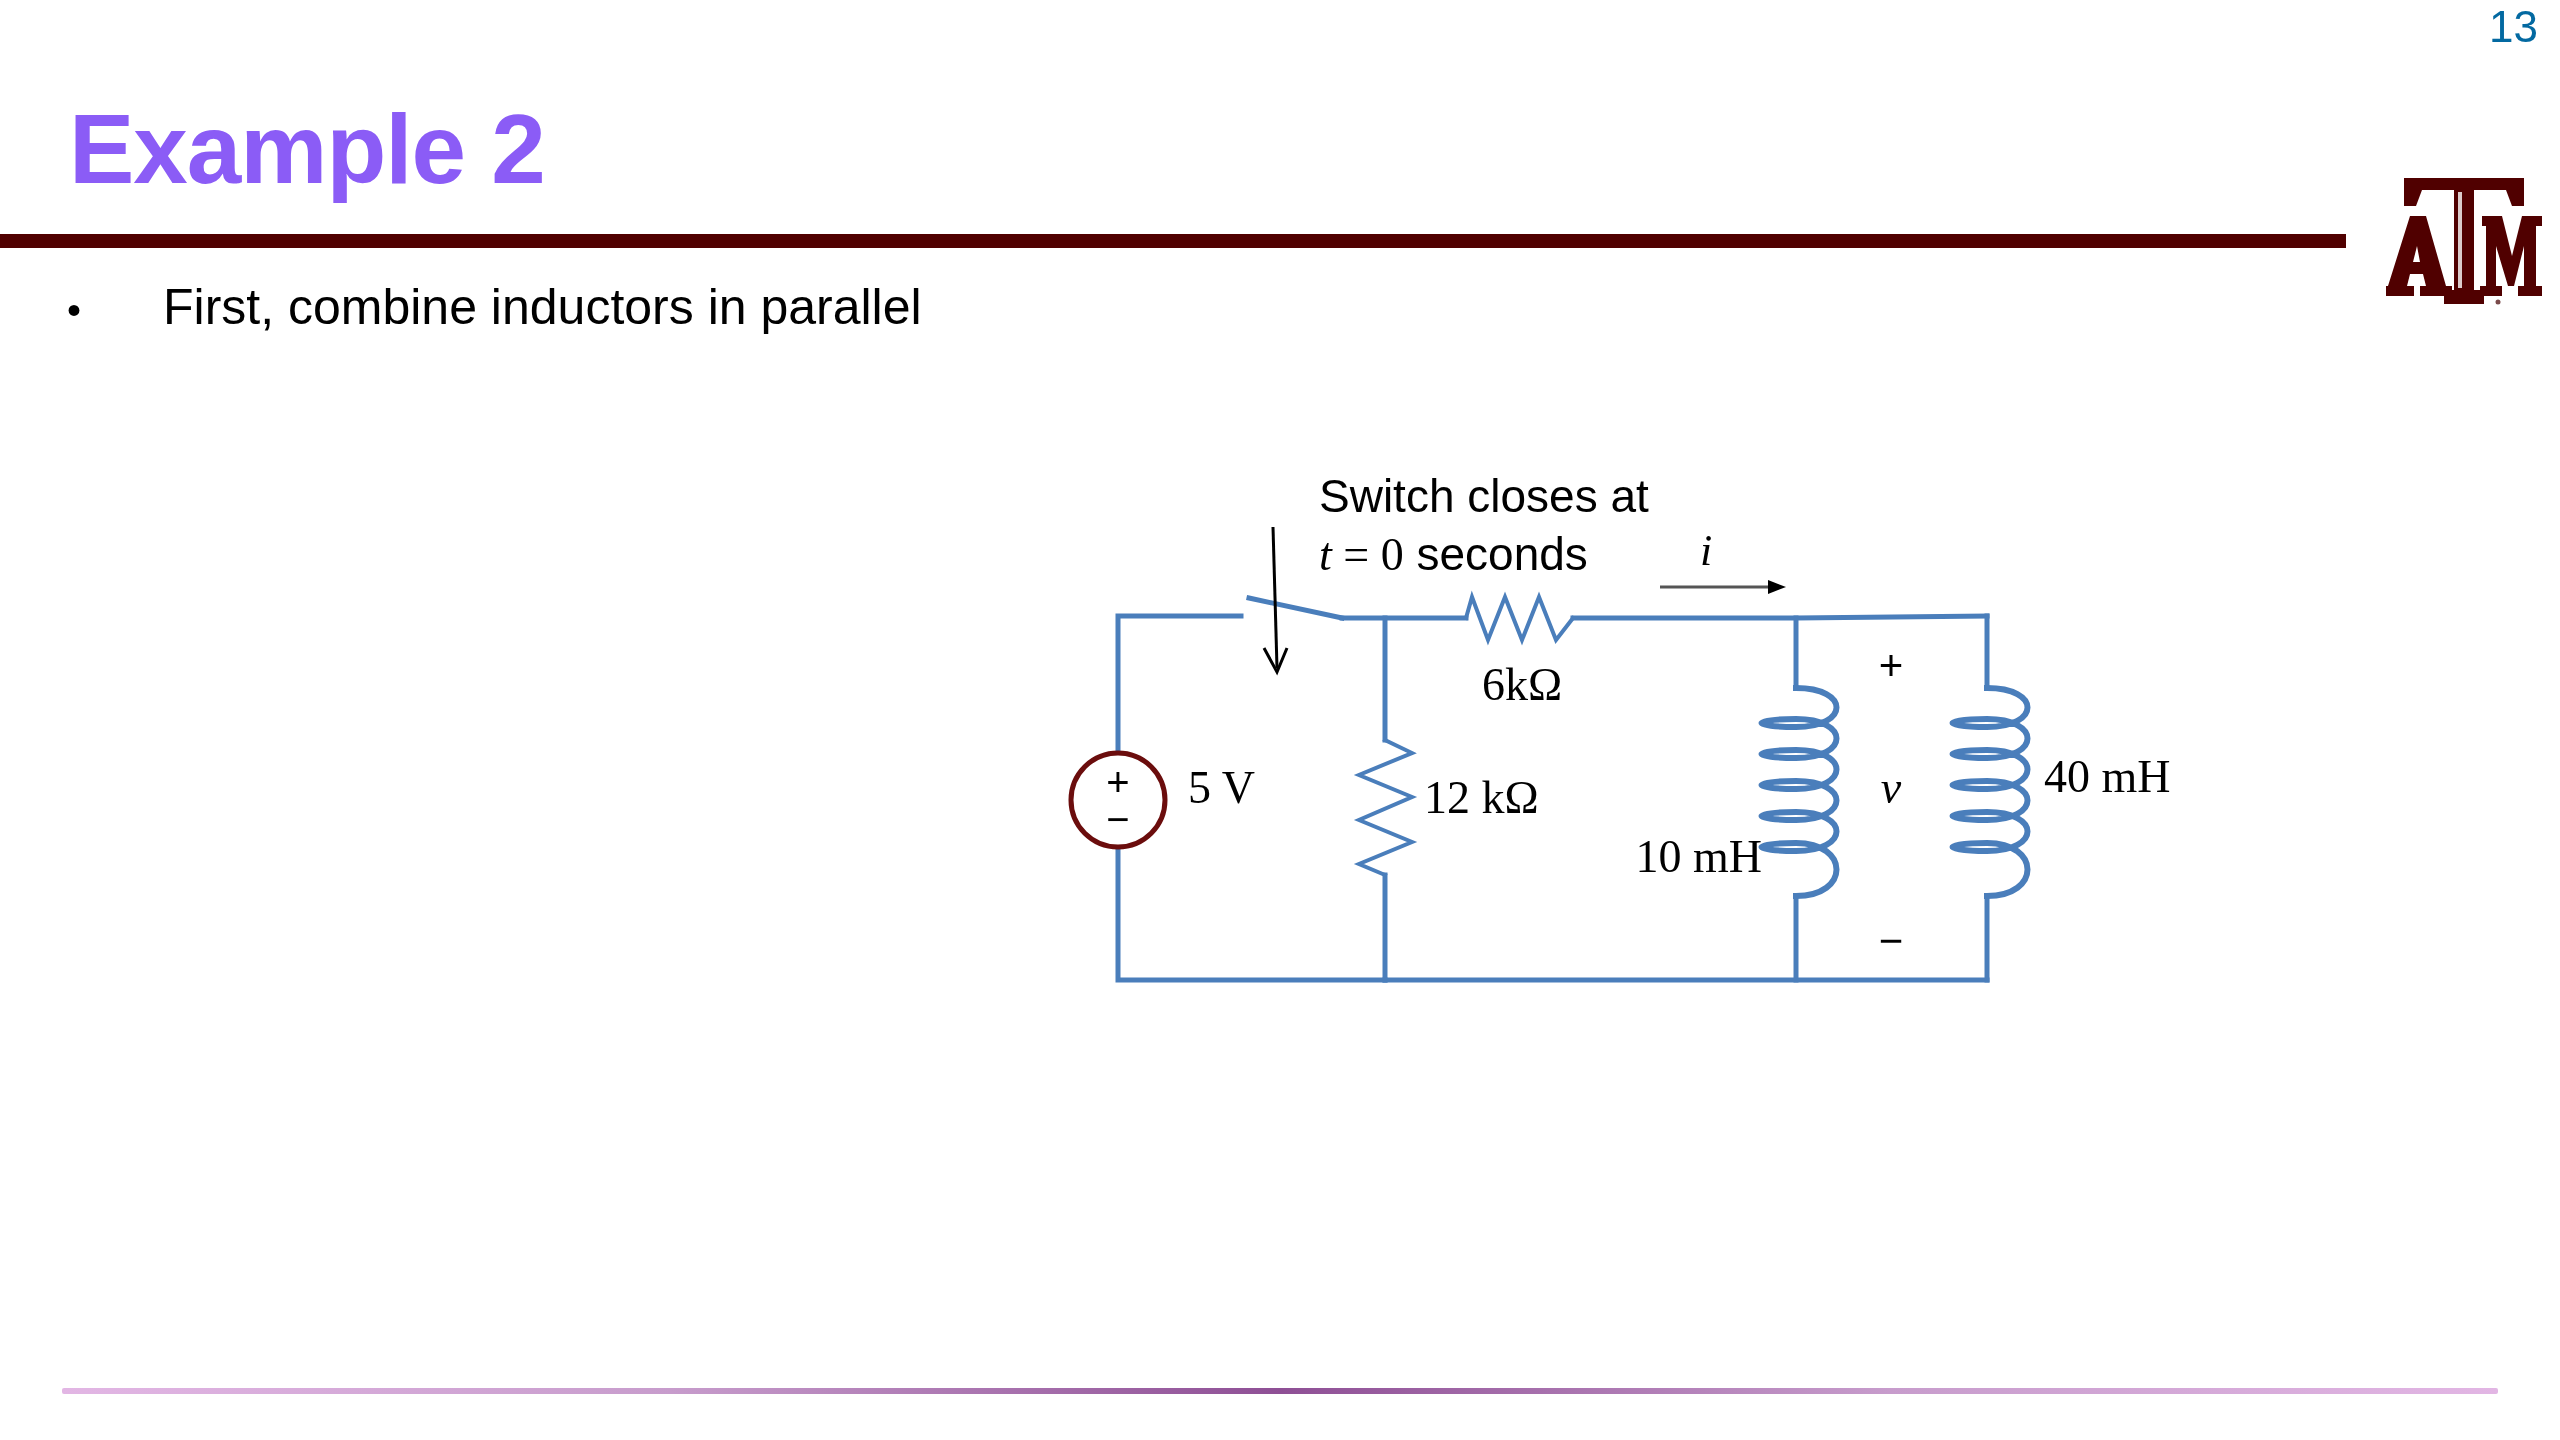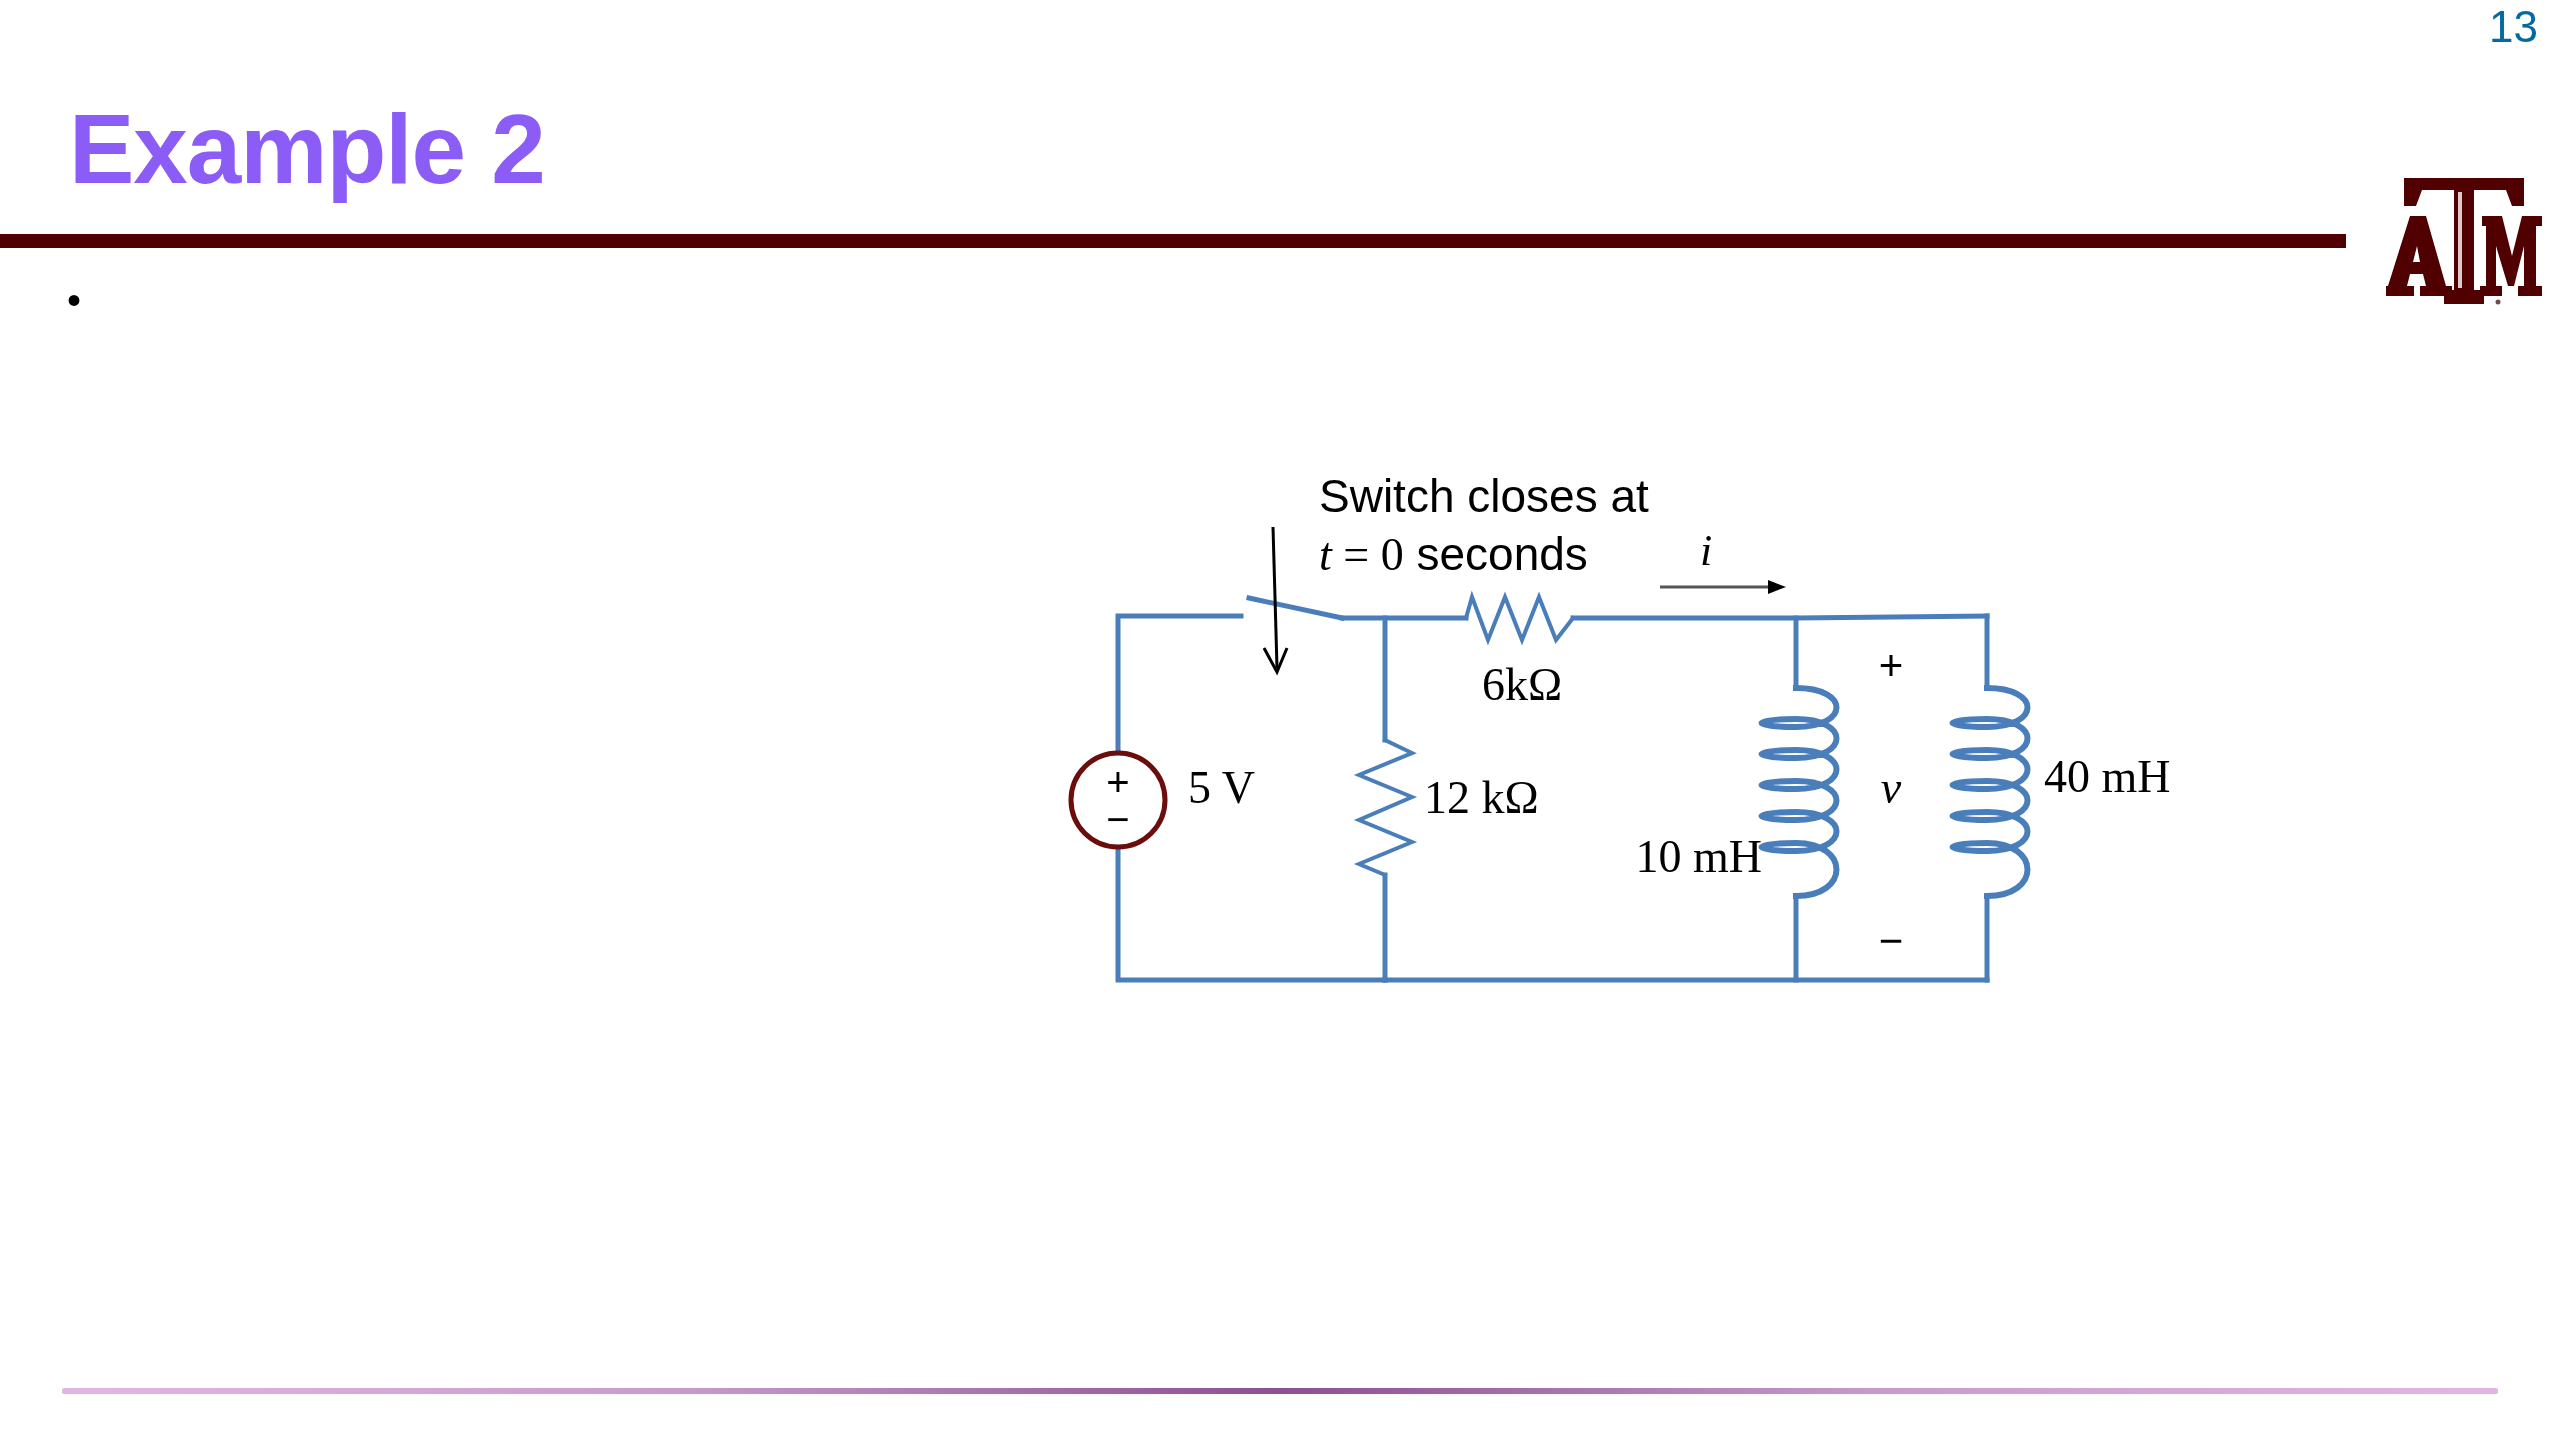--- a/index.html
+++ b/index.html
@@ -52,20 +52,21 @@
 
     <path d="M96 40 H116 L126 80 L136 40 H156 V50 H150 V110 H156 V120 H132 V110 H138 V70 L128 110 H122 L110 70 V110 H116 V120 H94 V110 H100 V50 H96 Z"></path>
   </g>
   <rect x="72" y="16" width="4" height="96" fill="#ffffff" opacity="0.8"></rect>
   <circle cx="112" cy="126" r="2.5" fill="#7a4a4a"></circle>
 </svg>
 
 <ul class="bullet-list">
   <li class="bullet-item">
     <span class="bullet-dot">•</span>
+    <span>First, combine inductors in parallel</span>
   </li>
 </ul>
 
 <svg class="circuit" viewBox="0 0 2560 1440">
   <g fill="none" stroke="#4a7ebb" stroke-width="5" stroke-linecap="square" stroke-linejoin="miter">
 
     <polyline points="1118,753 1118,616 1241,616"></polyline>
     <polyline points="1118,847 1118,980 1385,980"></polyline>
 
     <line x1="1249" y1="598" x2="1342" y2="618"></line>

